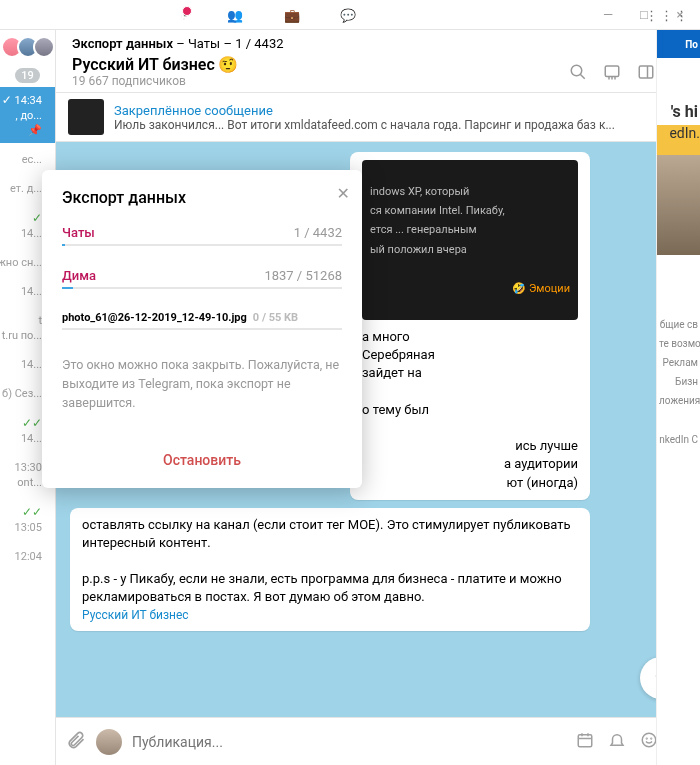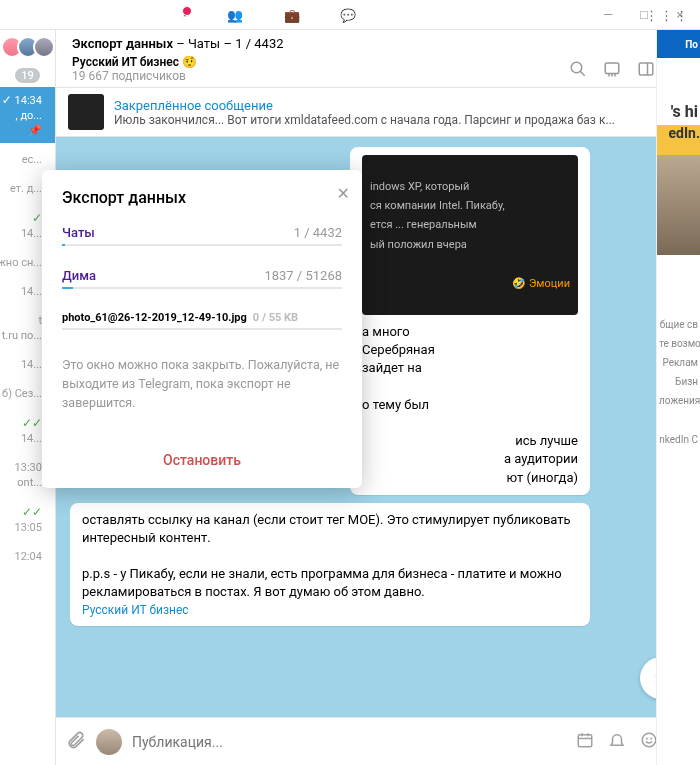--- a/index.html
+++ b/index.html
@@ -22,21 +22,21 @@
 .sbitem .time { color: #a0a0a0; }
 .sbitem.active { background: #419fd9; color: #fff; }
 .sbitem.active .ticks, .sbitem.active .time { color: #fff; }
 .pin { color: #a0a0a0; }
 
 .main { flex: 1; display: flex; flex-direction: column; background: #fff; position: relative; }
 .header { padding: 6px 10px 4px 16px; border-bottom: 1px solid #e4e4e4; }
 .header .line1 { font-size: 13px; color: #000; }
 .header .line1 b { font-weight: 600; }
 .header .row2 { display: flex; align-items: center; justify-content: space-between; margin-top: 4px; }
-.header .title { font-size: 12px; font-weight: 600; }
+.header .title { font-size: 16px; font-weight: 600; }
 .header .subs { font-size: 12px; color: #999; }
 .header .icons { display: flex; gap: 14px; color: #999; align-items: center; }
 .hicon { width: 20px; height: 20px; display: flex; align-items: center; justify-content: center; cursor: pointer; }
 
 .pinned { display: flex; align-items: center; gap: 10px; padding: 6px 12px; border-bottom: 1px solid #e4e4e4; }
 .pinned .thumb { width: 36px; height: 36px; background: #222; border-radius: 3px; flex-shrink: 0; }
 .pinned .ptxt { flex: 1; overflow: hidden; }
 .pinned .ptitle { color: #168acd; font-size: 13px; font-weight: 400; }
 .pinned .pbody { color: #555; font-size: 12px; white-space: nowrap; overflow: hidden; text-overflow: ellipsis; }
 .pinned .pinicon { color: #c0c0c0; }
@@ -51,21 +51,21 @@
 .composer .attach { color: #a0a0a0; cursor: pointer; }
 .composer .miniav { width: 26px; height: 26px; border-radius: 50%; background: linear-gradient(#cba, #987); }
 .composer input { flex: 1; border: none; outline: none; font-size: 14px; color: #999; }
 .composer .cicons { display: flex; gap: 14px; color: #a0a0a0; }
 .cicon { cursor: pointer; }
 
 .modal { position: absolute; left: 42px; top: 170px; width: 320px; background: #fff; border-radius: 6px; box-shadow: 0 4px 24px rgba(0,0,0,0.25); padding: 18px 20px 14px; z-index: 10; }
 .modal h2 { font-size: 16px; font-weight: 500; margin-bottom: 18px; }
 .modal .close { position: absolute; right: 12px; top: 14px; color: #999; cursor: pointer; font-size: 16px; }
 .mrow { display: flex; justify-content: space-between; align-items: baseline; margin-bottom: 4px; font-size: 13px; }
-.mrow .lbl { color: #4c1d95; font-weight: 500; }
+.mrow .lbl { color: #be185d; font-weight: 500; }
 .mrow .val { color: #999; }
 .mprog { height: 2px; background: #e6e6e6; margin-bottom: 22px; position: relative; }
 .mprog .fill { height: 100%; background: #40a7e3; }
 .mfile { font-size: 11px; color: #000; font-weight: bold; }
 .mfile .fsize { color: #bbb; margin-left: 6px; }
 .mhint { font-size: 12.5px; color: #999; line-height: 1.5; margin: 26px 0 34px; }
 .mstop { text-align: center; color: #d14e4e; font-size: 14px; font-weight: 500; cursor: pointer; padding: 6px; }
 
 .rightedge { position: absolute; right: 0; top: 30px; width: 44px; height: 735px; background: #fff; border-left: 1px solid #eee; overflow: hidden; font-size: 10px; color: #888; }
 .rightedge .bluetop { background: #0a66c2; height: 28px; color: #fff; font-weight: 700; display: flex; align-items: center; justify-content: flex-end; padding-right: 2px; }
@@ -282,21 +282,21 @@
     </div>
   <div class="mhint">Это окно можно пока закрыть. Пожалуйста, не выходите из Telegram, пока экспорт не завершится.</div>
   <div class="mstop">Остановить</div>
 </div>
 
 <div class="rightedge">
   <div class="bluetop">По</div>
   <div style="height:40px"></div>
   <div class="txt" style="font-size:16px;font-weight:700;color:#333">'s hi</div>
   <div class="yellow">
-      <span style="color:#333;font-weight:700;font-size:14px;float:right">edIn.</span>
+      <span style="color:#333;font-weight:400;font-size:14px;float:right">edIn.</span>
     </div>
   <div class="photo"></div>
   <div style="height:60px"></div>
   <div class="txt">бщие св</div>
   <div class="txt">те возмо</div>
   <div class="txt">Реклам</div>
   <div class="txt">Бизн</div>
   <div class="txt">ложения</div>
   <div style="height:20px"></div>
   <div class="txt">nkedIn C</div>

